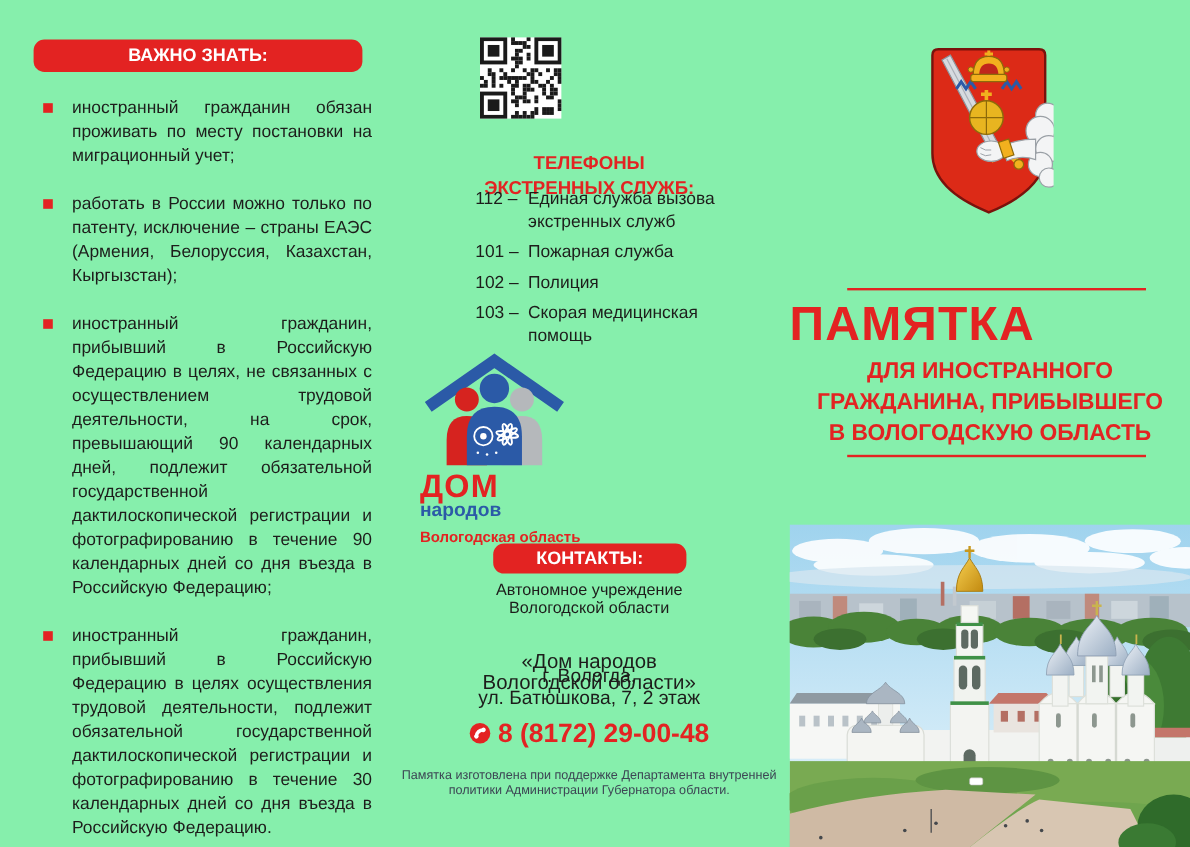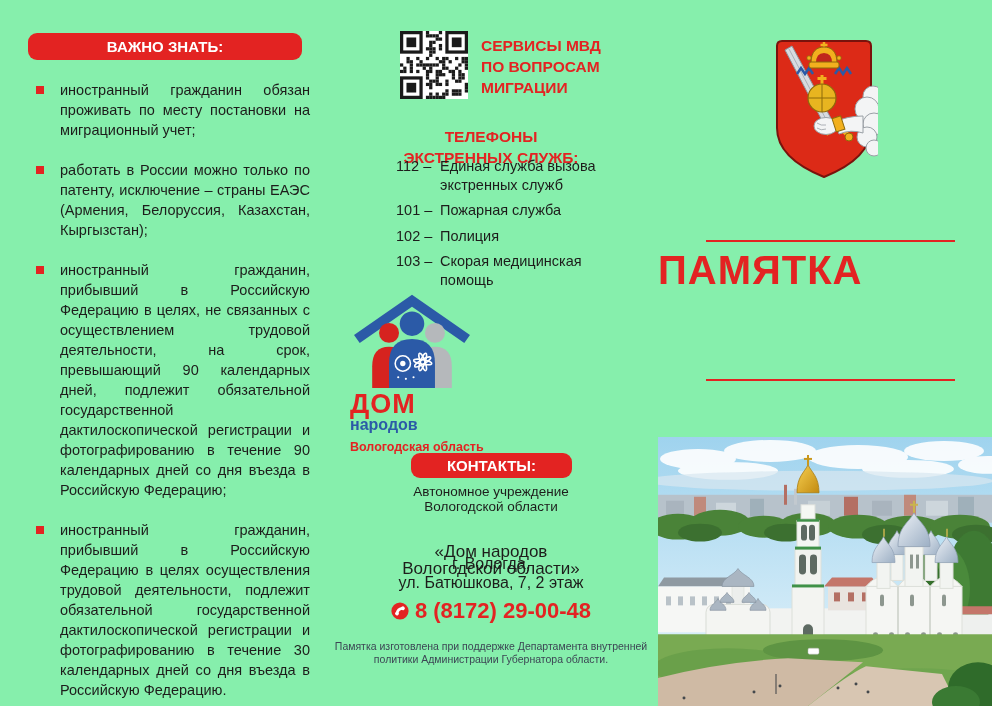--- a/index.html
+++ b/index.html
@@ -205,23 +205,20 @@
           <rect x="0" y="0" width="21" height="21" fill="#1a1a1a"></rect>
           <rect x="3" y="3" width="15" height="15" fill="#fff"></rect>
           <rect x="6" y="6" width="9" height="9" fill="#1a1a1a"></rect>
           <rect x="42" y="0" width="21" height="21" fill="#1a1a1a"></rect>
           <rect x="45" y="3" width="15" height="15" fill="#fff"></rect>
           <rect x="48" y="6" width="9" height="9" fill="#1a1a1a"></rect>
           <rect x="0" y="42" width="21" height="21" fill="#1a1a1a"></rect>
           <rect x="3" y="45" width="15" height="15" fill="#fff"></rect>
           <rect x="6" y="48" width="9" height="9" fill="#1a1a1a"></rect>
         </svg>
-      <div class="services">СЕРВИСЫ МВД
-ПО ВОПРОСАМ
-МИГРАЦИИ</div>
     </div>
 
     <div class="emg-h">ТЕЛЕФОНЫ
 ЭКСТРЕННЫХ СЛУЖБ:</div>
     <div class="erows">
       <div class="erow">
         <span class="enum">112 –</span>
         <span class="ename">Единая служба вызова
 экстренных служб</span>
       </div>
@@ -326,20 +323,23 @@
         <circle cx="103" cy="112" r="8"></circle>
         <path d="M92,80 Q76,80 64,86 L68,98 Q80,93 92,97 Z"></path>
         <ellipse cx="55" cy="90" rx="12" ry="8.5"></ellipse>
       </g>
       <rect x="63" y="81" width="9" height="14" fill="#f2b01e" stroke="#8d6a0a" transform="rotate(-18 67 88)"></rect>
       <path d="M46,87 q4,3 9,2 M46,92 q4,3 9,1" fill="none" stroke="#9aa0a6" stroke-width=".8"></path>
     </svg>
 
     <div class="rule top"></div>
     <div class="cover-title">ПАМЯТКА</div>
+    <div class="cover-sub">ДЛЯ ИНОСТРАННОГО
+ГРАЖДАНИНА, ПРИБЫВШЕГО
+В ВОЛОГОДСКУЮ ОБЛАСТЬ</div>
     <div class="rule bot"></div>
 
     <svg class="photo" viewBox="0 0 334 270" preserveAspectRatio="none">
       <defs>
         <linearGradient id="sky" x1="0" y1="0" x2="0" y2="1">
           <stop offset="0" stop-color="#9fd3ee"></stop>
             <stop offset="1" stop-color="#eaf6fc"></stop>
         </linearGradient>
         <linearGradient id="silver" x1="0" y1="0" x2="1" y2="1">
           <stop offset="0" stop-color="#eef2f7"></stop>

